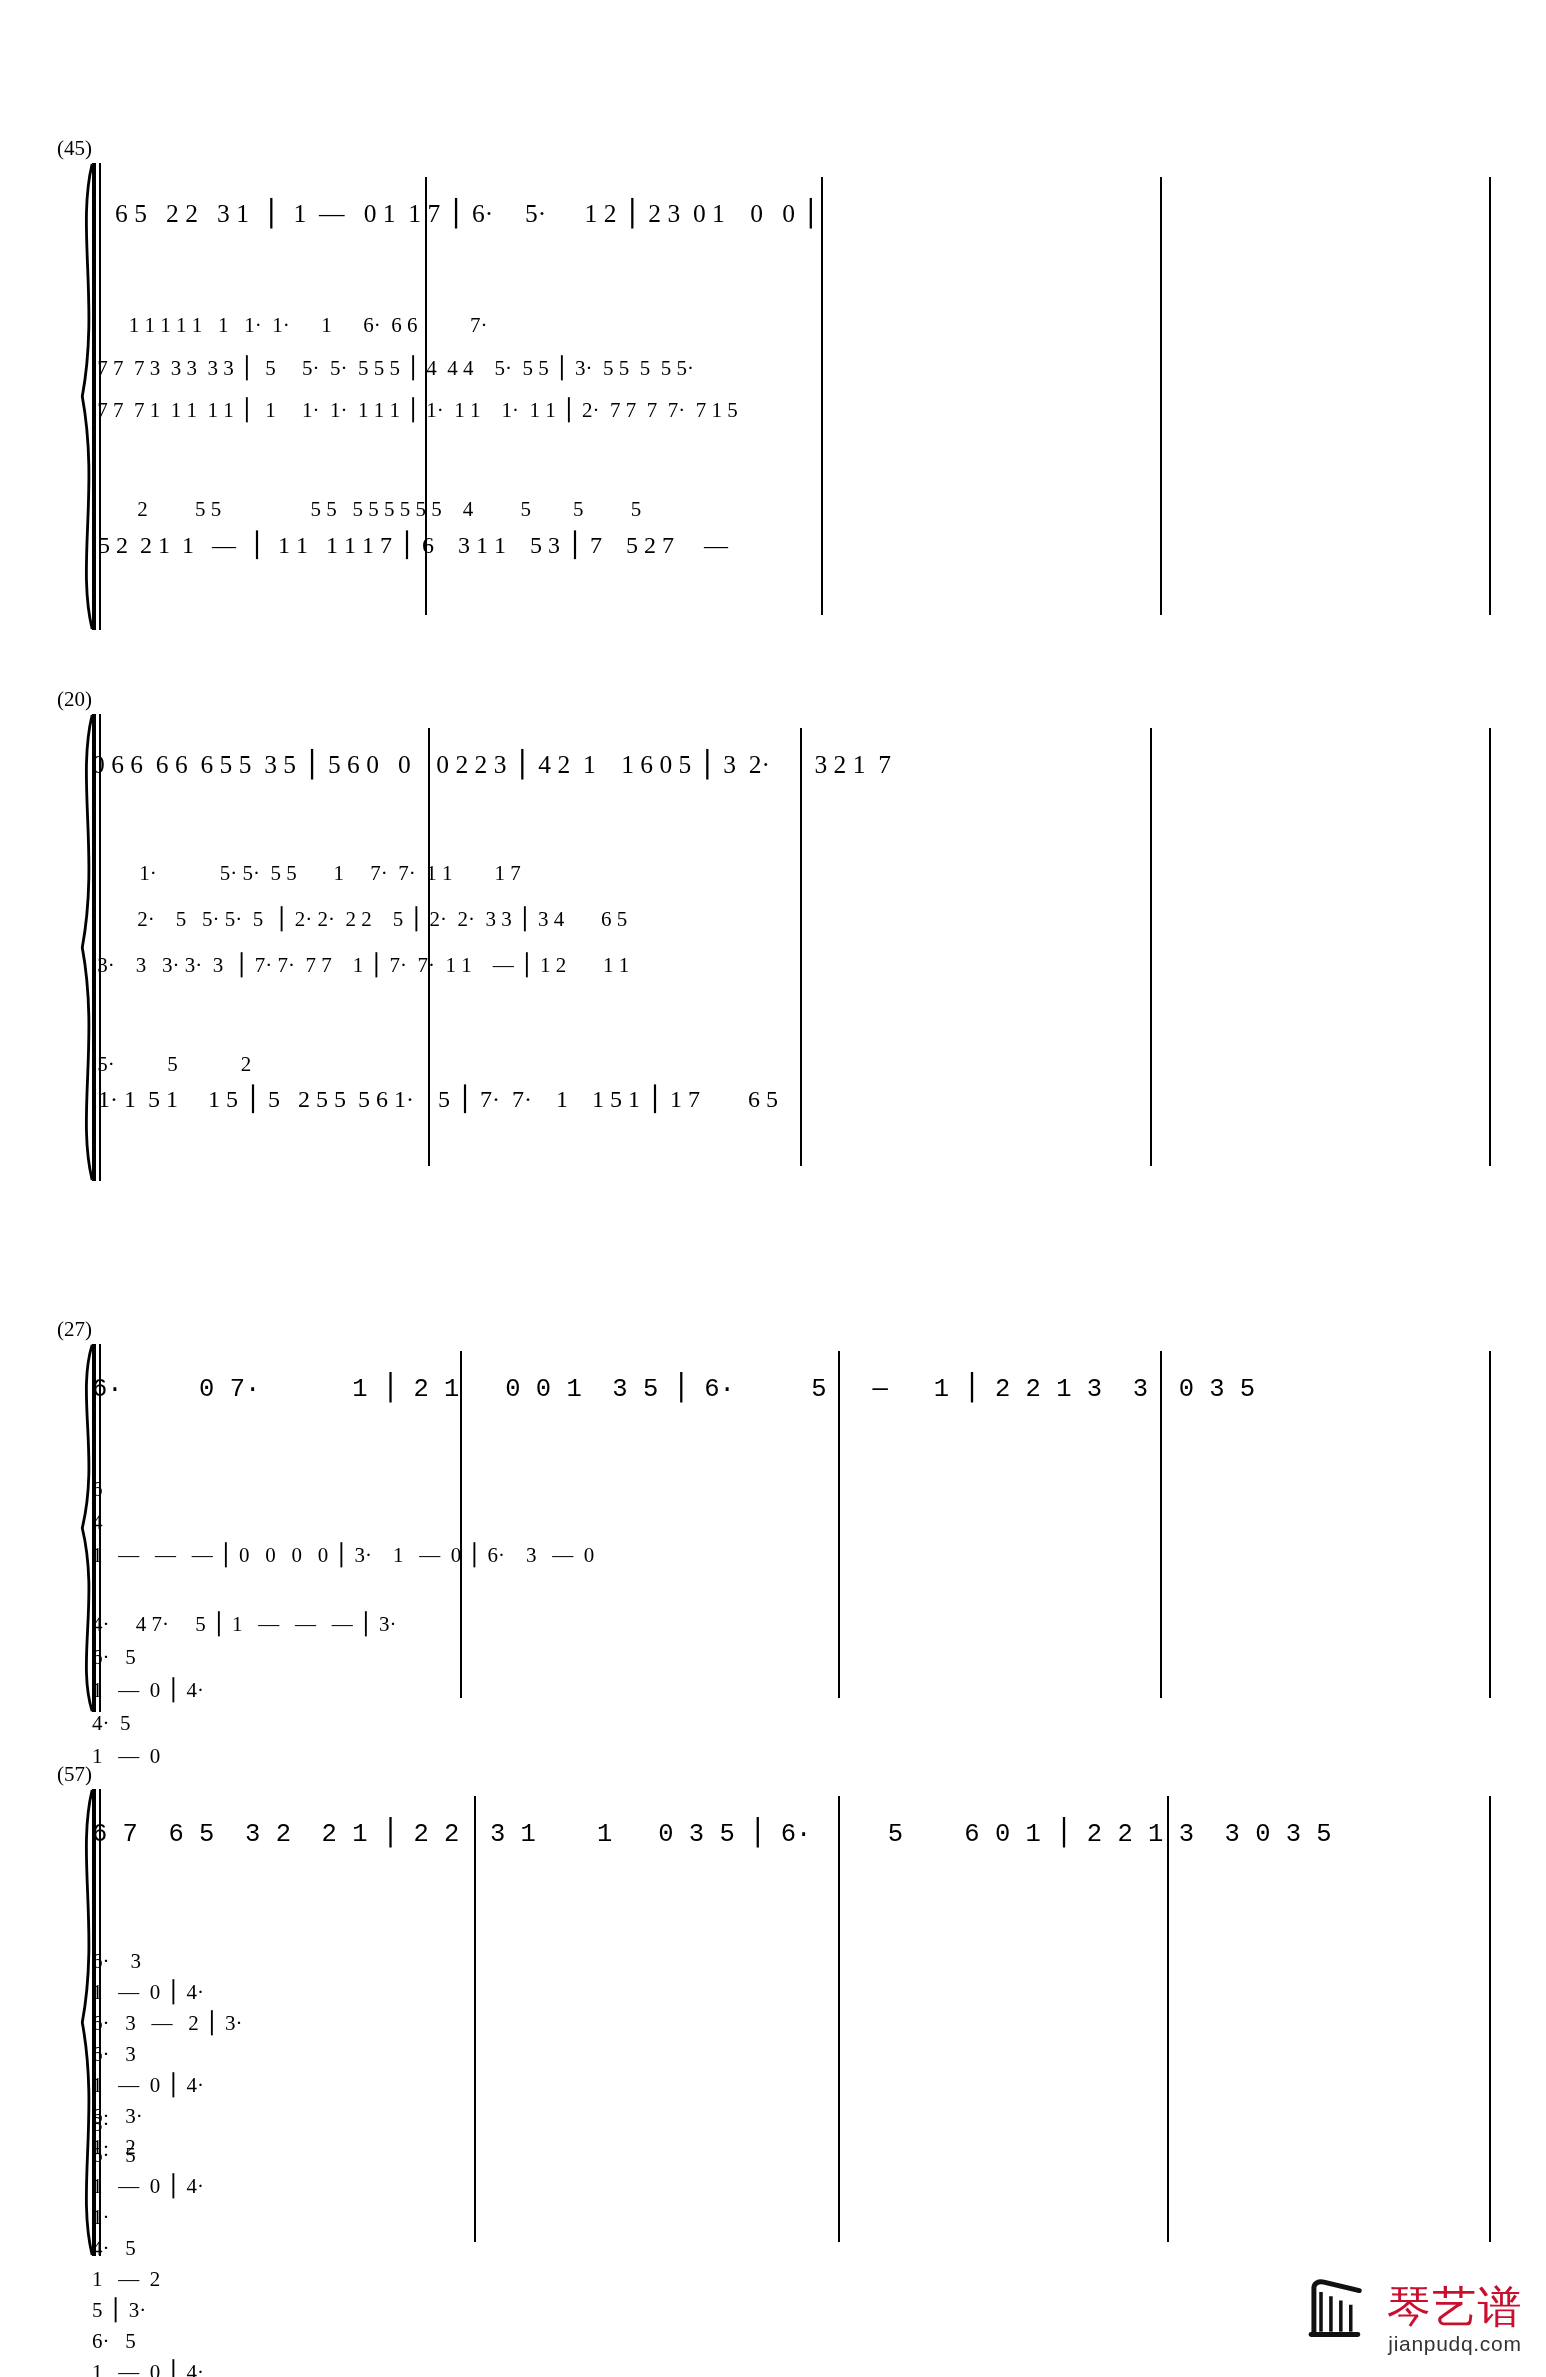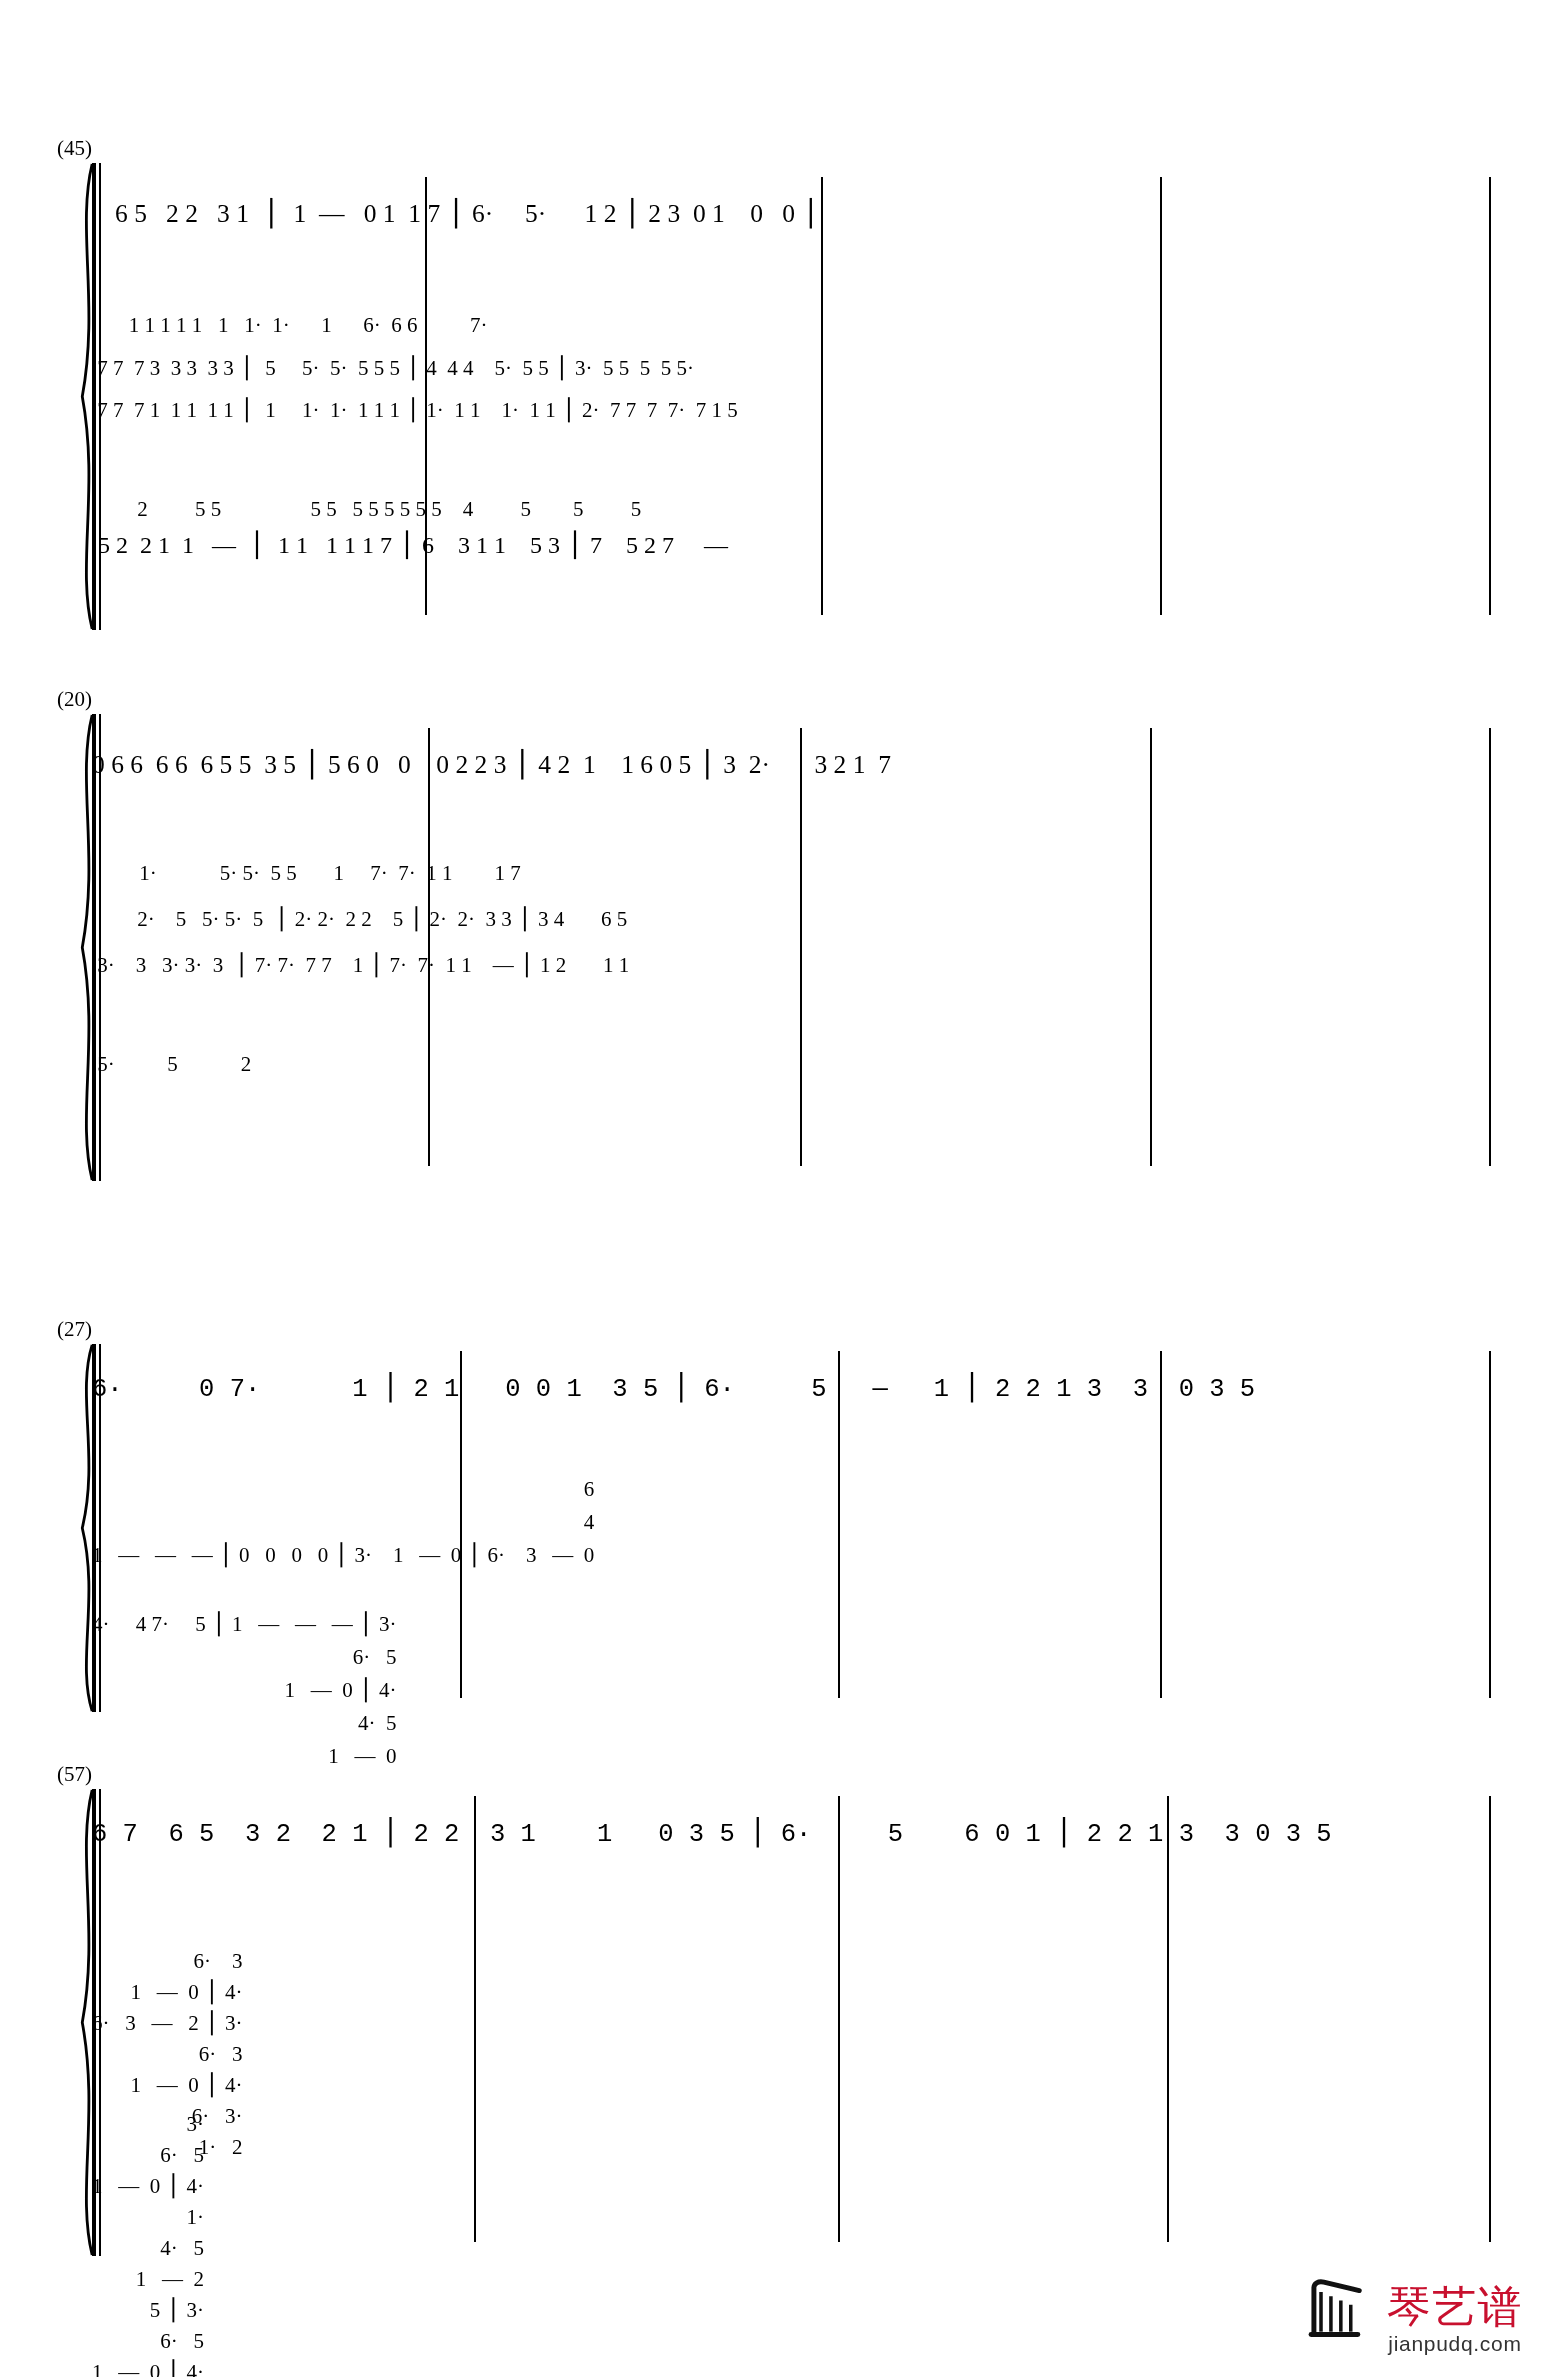--- a/index.html
+++ b/index.html
@@ -17,21 +17,20 @@
   }
   .page {
     position: absolute;
     inset: 0;
   }
 
   
   .system {
     position: absolute;
     left: 50px;
-    text-align: right;
   }
   .sys-num {
     position: absolute;
     left: 7px;
     top: -27px;
     font-size: 21px;
     font-family: "Liberation Serif", serif;
     color: #000;
   }
   
@@ -149,20 +148,21 @@
       <svg width="31" height="467" viewBox="0 0 44 660">
         <path d="M30 0 C8 90 40 200 16 330 C40 460 8 570 30 660" stroke="#000" stroke-width="4" fill="none"></path>
       </svg>
     </div>
 
     <div class="row r-main" style="top:35px; font-size:25.5px;">0 6 6  6 6  6 5 5  3 5 ⎪ 5 6 0   0    0 2 2 3 ⎪ 4 2  1    1 6 0 5 ⎪ 3  2·       3 2 1  7</div>
     <div class="row r-mid" style="top:131px;">         1·            5· 5·  5 5       1     7·  7·  1 1        1 7</div>
     <div class="row r-mid" style="top:177px;padding-left:40px;"> 2·    5   5· 5·  5  ⎪ 2· 2·  2 2    5 ⎪ 2·  2·  3 3 ⎪ 3 4       6 5</div>
     <div class="row r-mid" style="top:223px;"> 3·    3   3· 3·  3  ⎪ 7· 7·  7 7    1 ⎪ 7·  7·  1 1    — ⎪ 1 2       1 1</div>
     <div class="row r-mid" style="top:322px;"> 5·          5            2</div>
+    <div class="row r-main" style="top:371px;"> 1· 1  5 1     1 5 ⎪ 5   2 5 5  5 6 1·    5 ⎪ 7·  7·    1    1 5 1 ⎪ 1 7        6 5</div>
 
     <div class="sep" style="left:378px; top:14px; height:438px;"></div>
     <div class="sep" style="left:750px; top:14px; height:438px;"></div>
     <div class="sep" style="left:1100px; top:14px; height:438px;"></div>
     <div class="sep" style="left:1439px; top:14px; height:438px;"></div>
   </div>
 
   <div class="system" style="top:1344px; left:50px; width:1443px; height:368px;">
     <div class="sys-num">(27)</div>
     <div class="brace" style="height:368px;">

